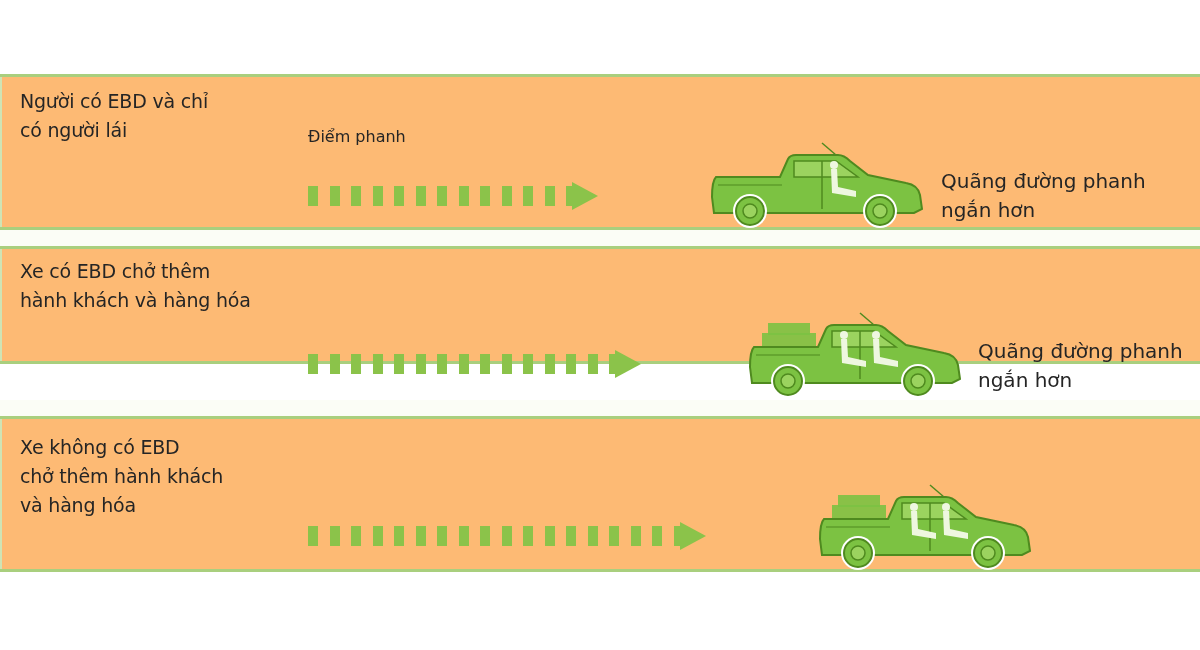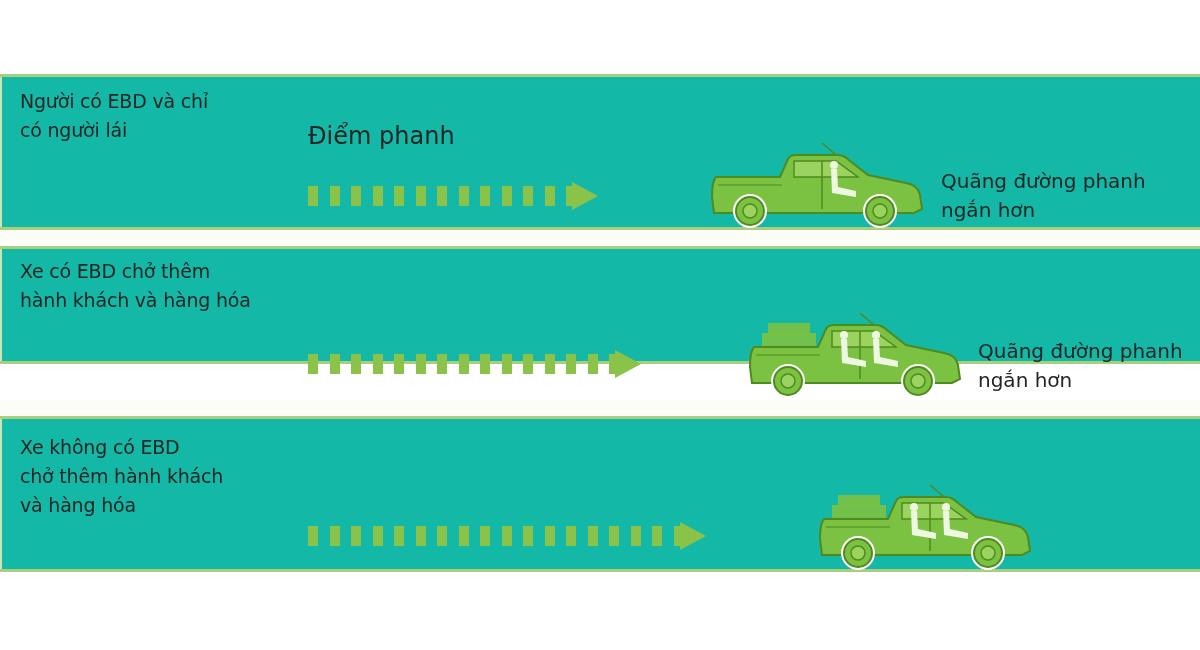--- a/index.html
+++ b/index.html
@@ -3,37 +3,37 @@
 <meta charset="utf-8">
 <style>
   html, body { margin: 0; padding: 0; }
   body {
     width: 1200px; height: 650px; background: #ffffff; position: relative; overflow: hidden;
     font-family: "DejaVu Sans", sans-serif; color: #252525;
   }
   .panel {
     position: absolute; left: 0; width: 1200px;
     border-top: 3px solid #a9cf7e; border-bottom: 3px solid #a9cf7e;
-    box-sizing: border-box; background: #14b8a6;
+    box-sizing: border-box; background: #fdba74;
   }
   .panel::before {
     content: ""; position: absolute; left: 0; top: 0; bottom: 0; width: 2px; background: #cfe4b5;
   }
   .panel-1 { top: 74px; height: 156px; }
   .panel-2 { top: 246px; height: 118px; }
   .panel-3 { top: 416px; height: 156px; }
   .gap {
     position: absolute; left: 0; width: 1200px; background: #fbfdf6;
   }
   .label {
     position: absolute; left: 20px; font-size: 19px; line-height: 29px; white-space: pre-line;
     letter-spacing: -0.2px;
   }
   .brake-point {
-    position: absolute; font-size: 24px; line-height: 29px;
+    position: absolute; font-size: 16px; line-height: 29px;
   }
   .result {
     position: absolute; font-size: 20px; line-height: 29px; white-space: pre-line;
   }
   .arrow {
     position: absolute; height: 22px; display: flex; align-items: center;
   }
   .dash {
     width: 10px; height: 20px; background: #8bc34a; margin-right: 11.5px; flex: 0 0 auto;
   }

